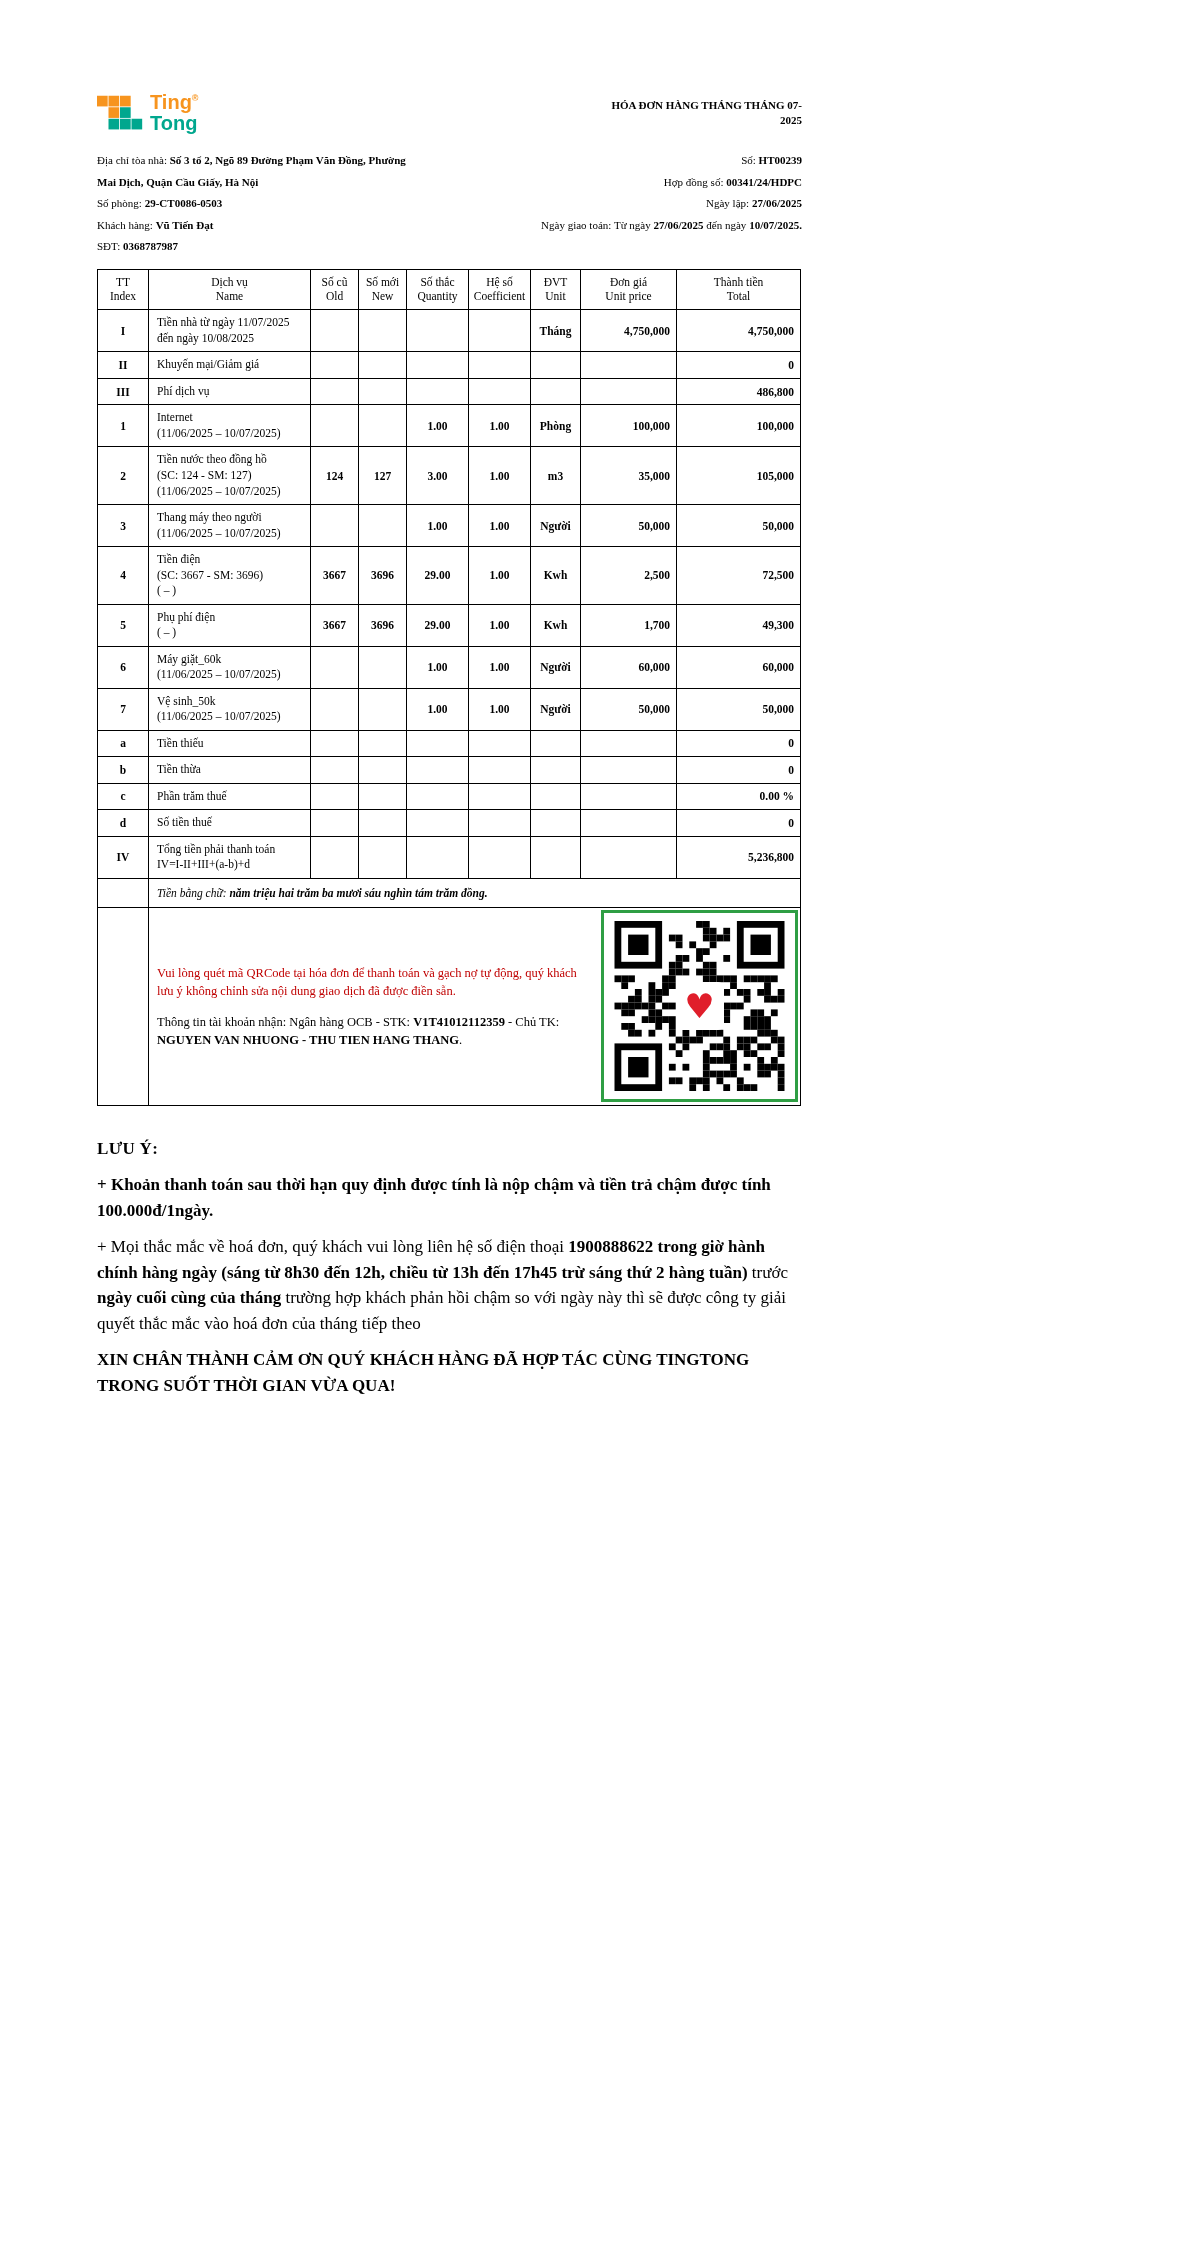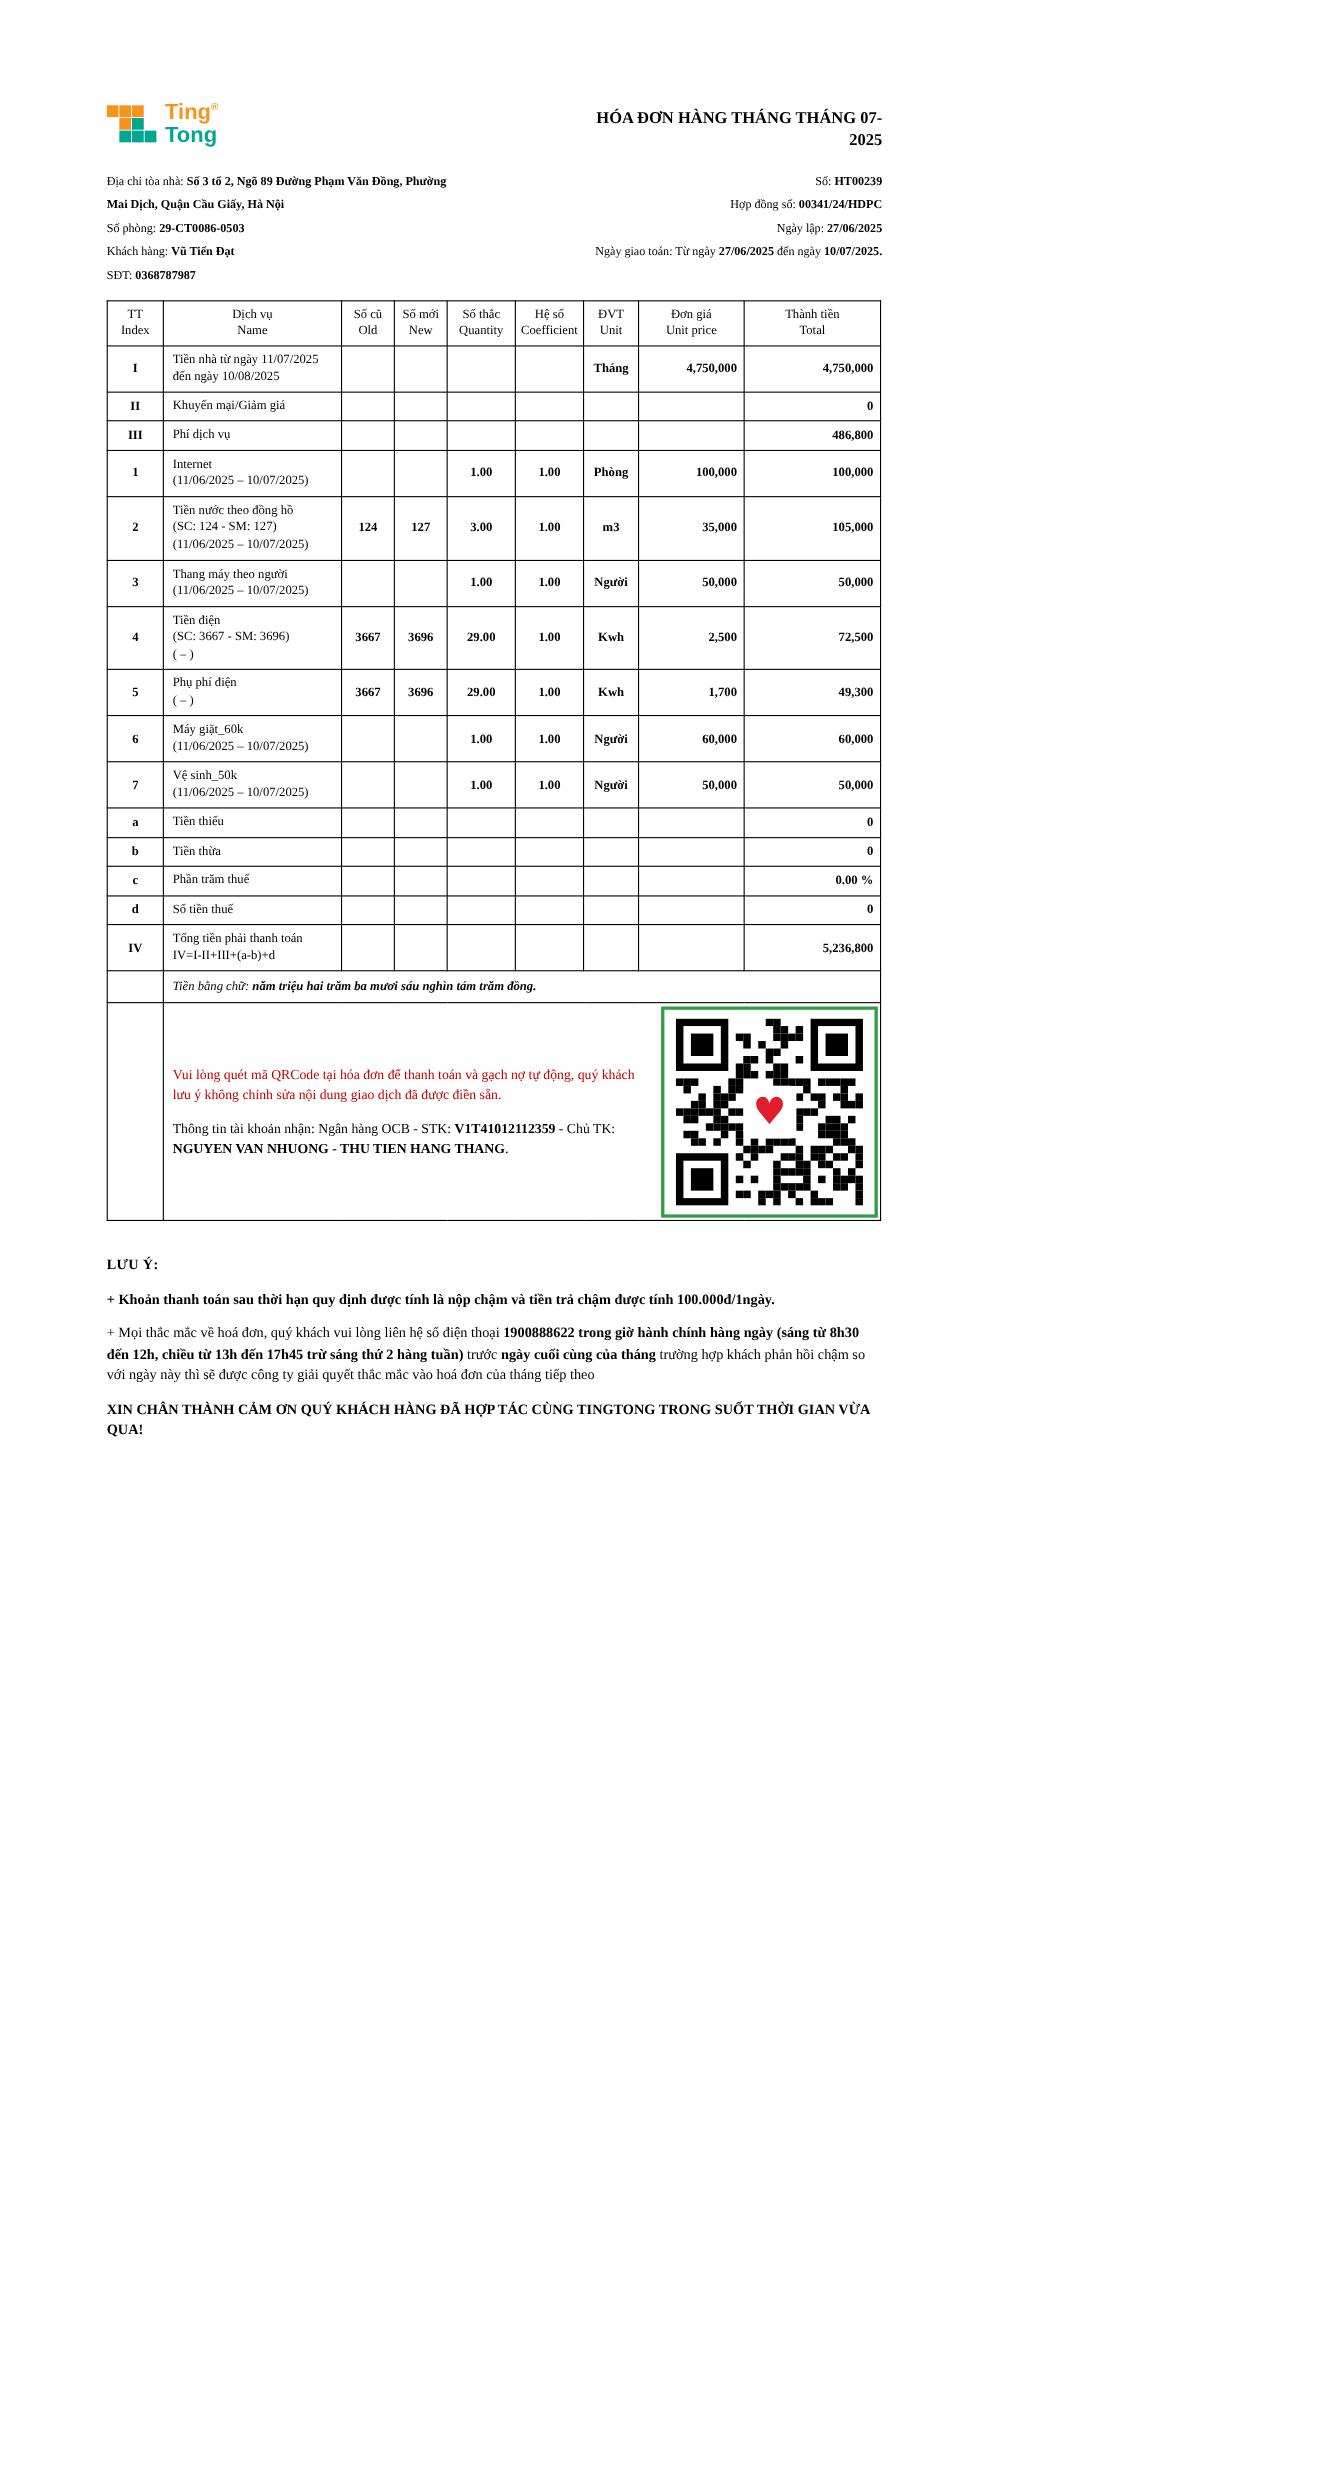--- a/index.html
+++ b/index.html
@@ -12,21 +12,21 @@
   .page { position:relative; width:968px; height:2259px; overflow:hidden; }
   .content { position:absolute; left:97px; top:92px; width:705px; }
 
   
   .top-row { display:flex; justify-content:space-between; align-items:flex-start; }
   .logo { display:flex; align-items:center; gap:7px; }
   .logo-text { font-family:"Liberation Sans","DejaVu Sans",sans-serif; font-weight:bold; font-size:20px; line-height:1.05; }
   .logo-ting { color:#F7941E; }
   .logo-tong { color:#00A78E; }
   .logo-reg { font-size:9px; vertical-align:super; color:#F7941E; }
-  .doc-title { text-align:right; font-weight:bold; font-size:15px; line-height:1.35; padding-top:6px; }
+  .doc-title { text-align:right; font-weight:bold; font-size:11px; line-height:1.35; padding-top:6px; }
 
   
   .info { display:flex; justify-content:space-between; margin-top:16px; font-size:11px; line-height:21.5px; }
   .info-left { width:390px; }
   .info-right { width:315px; text-align:right; }
   .b { font-weight:bold; }
 
   
   table.invoice { border-collapse:collapse; table-layout:fixed; width:703px; margin-top:11px; font-size:11.5px; }
   table.invoice th, table.invoice td { border:1px solid #000; vertical-align:middle; }
@@ -41,21 +41,21 @@
   .qr-textcol { flex:1 1 auto; padding:0 14px 0 8px; font-size:12.5px; line-height:1.45; }
   .qr-red { color:#C00000; margin-bottom:13px; }
   .qr-box { flex:0 0 auto; position:relative; border:3px solid #2F9E44; background:#fff; padding:8px; width:197px; height:192px; }
   .qr-box svg { display:block; }
   .qr-logo { position:absolute; left:50%; top:50%; transform:translate(-50%,-50%);
              width:48px; height:48px; background:#fff; border-radius:6px;
              display:flex; align-items:center; justify-content:center;
              color:#E01E2B; font-size:34px; line-height:1; font-family:"DejaVu Sans",sans-serif; }
 
   
-  .notes { margin-top:30px; font-size:13px; line-height:1.5; width:705px; }
+  .notes { margin-top:30px; font-size:17px; line-height:1.5; width:705px; }
   .notes p { margin-bottom:11px; }
   .note-heading { font-weight:bold; letter-spacing:0.3px; }
 </style>
 </head>
 <body>
 
 <div class="page">
   <div class="content">
 
     <div class="top-row">

